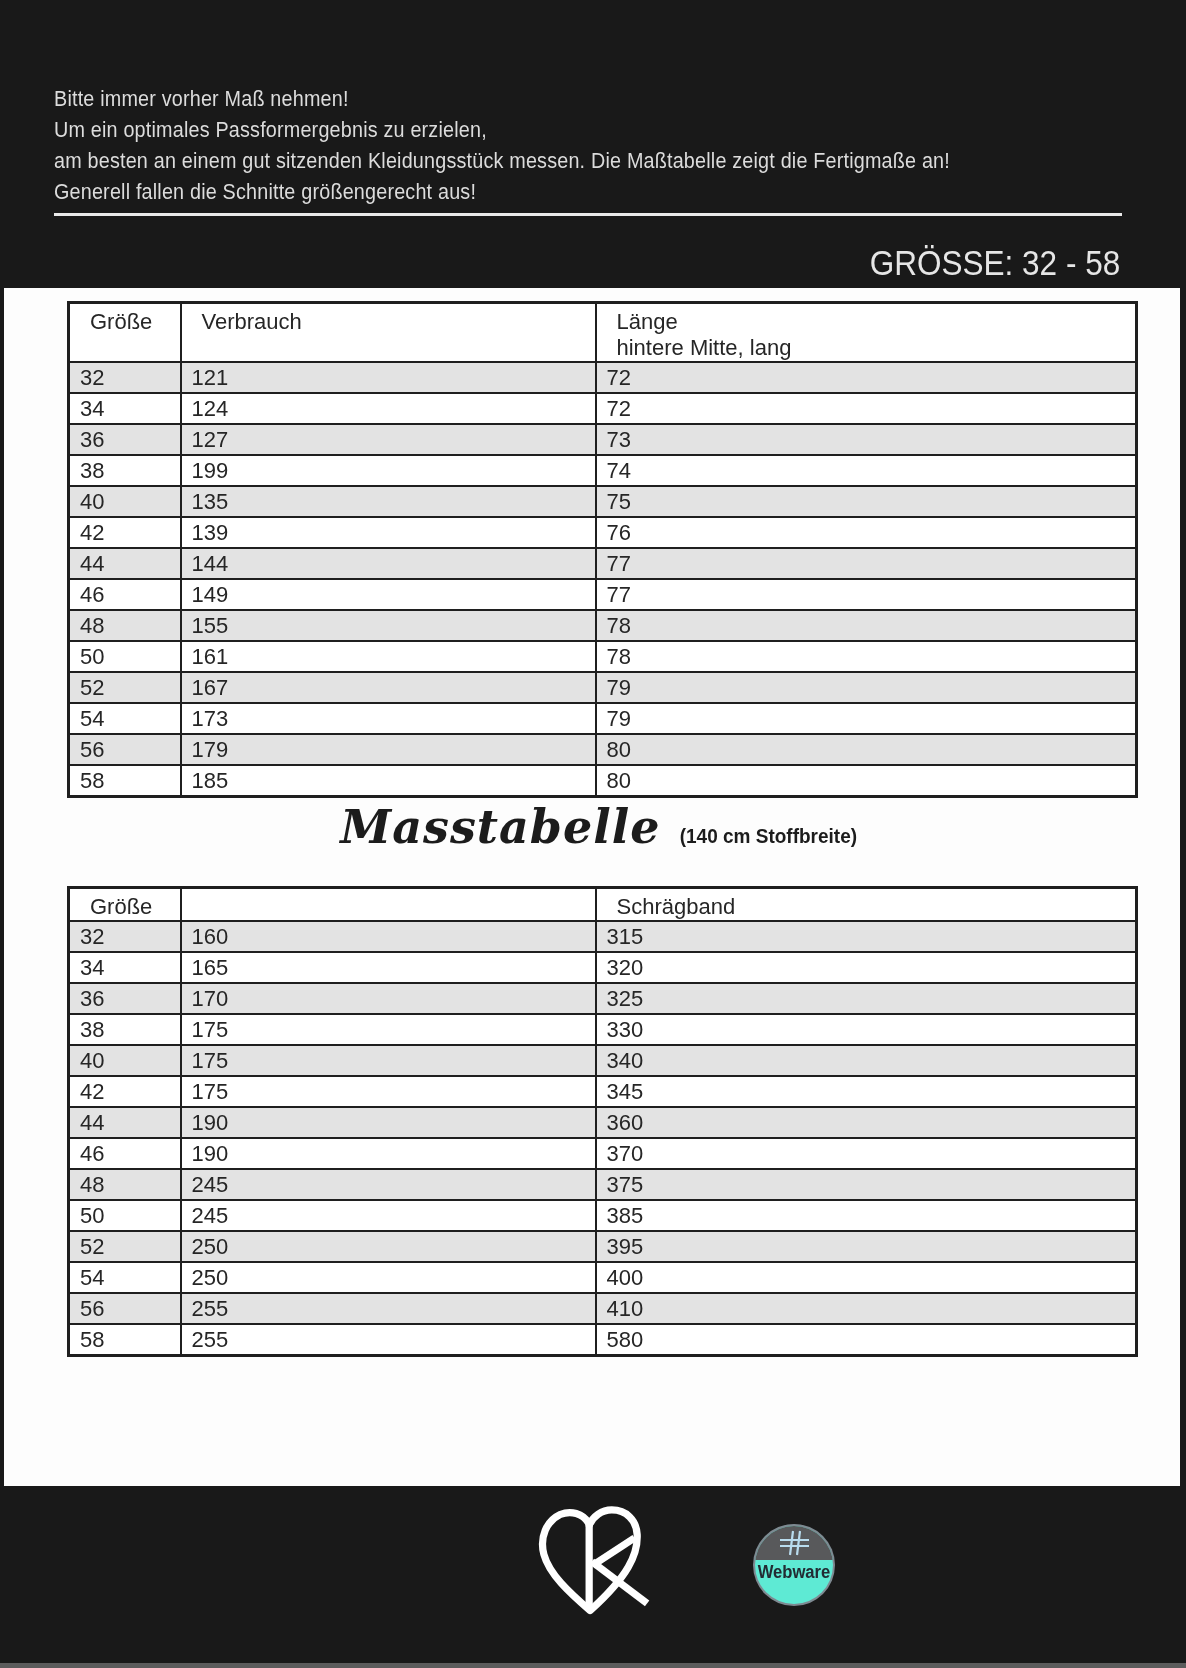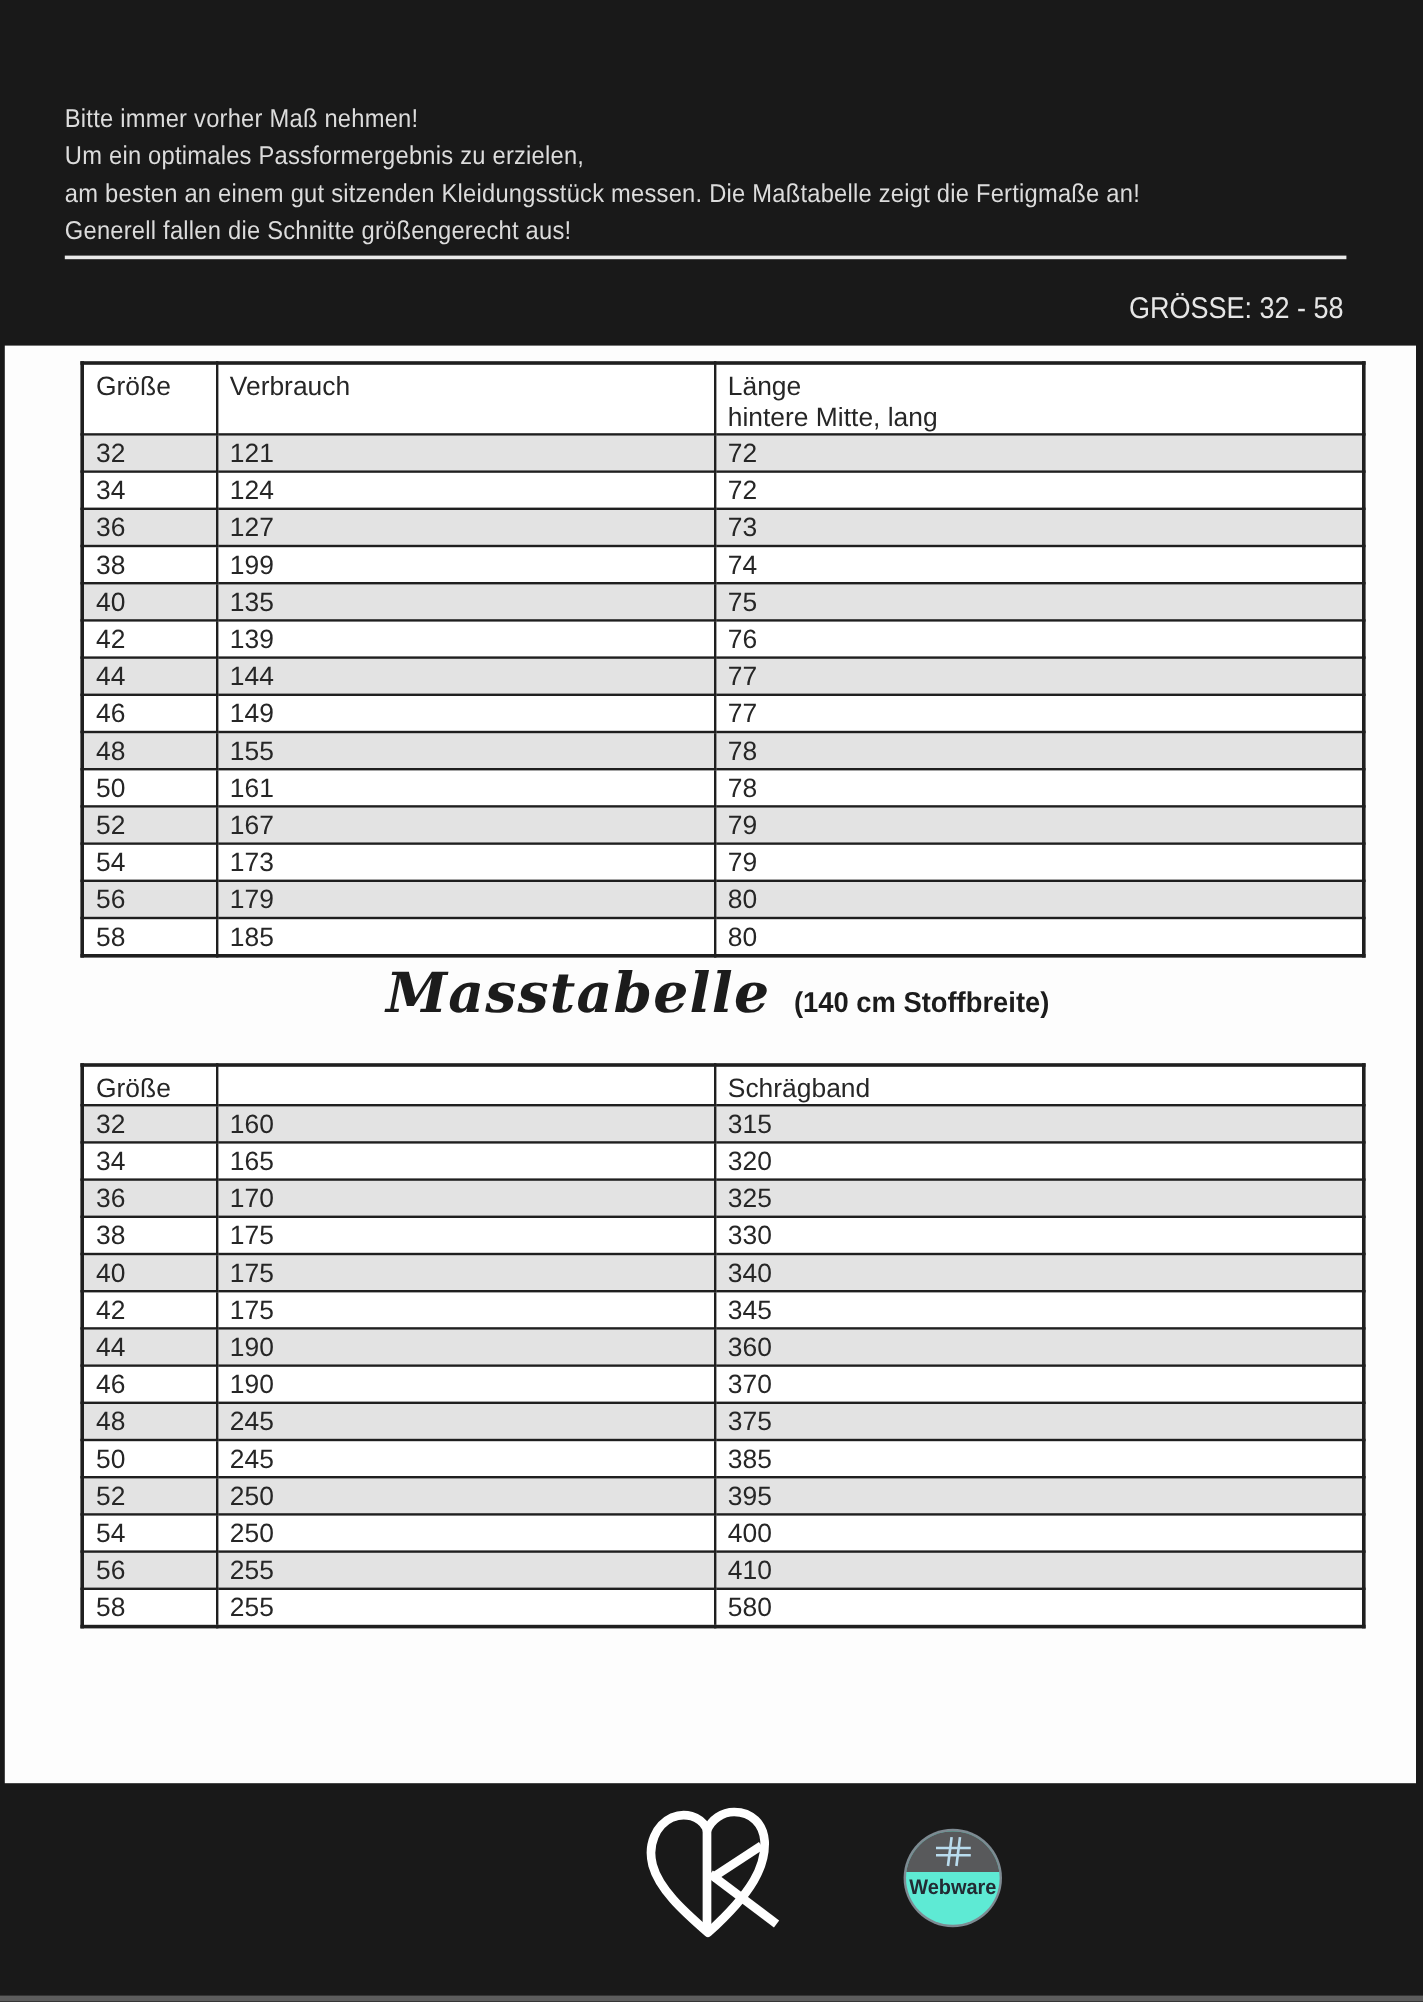--- a/index.html
+++ b/index.html
@@ -8,42 +8,42 @@
 
   
   .intro{position:absolute;left:54px;top:84px;color:#dcdcdc;font-size:21.5px;
          line-height:31px;letter-spacing:.2px;}
   .intro div{transform:scaleX(.92);transform-origin:left center;white-space:nowrap;}
   .header-divider{position:absolute;left:54px;top:213px;width:1068px;height:0;
          border-top:3px solid #e9e9e9;}
   .page-title{position:absolute;left:0;top:221px;width:1080px;text-align:center;
          color:#f7f7f7;font-size:47px;font-weight:400;}
   .page-title span{display:inline-block;transform:scaleX(.86);white-space:nowrap;}
-  .size-range{position:absolute;right:66px;top:243px;color:#e6e6e6;font-size:25px;}
+  .size-range{position:absolute;right:66px;top:243px;color:#e6e6e6;font-size:35px;}
   .size-range span{display:inline-block;transform:scaleX(.9);transform-origin:right center;white-space:nowrap;}
 
   
   .panel{position:absolute;left:4px;top:288px;width:1176px;height:1198px;background:#fdfdfd;}
 
   table{border-collapse:collapse;table-layout:fixed;position:absolute;background:#fff;
         border:3px solid #1f1f1f;}
   th,td{border:2px solid #1f1f1f;overflow:hidden;}
   th{text-align:left;vertical-align:top;font-weight:normal;font-size:22px;color:#262626;
-     padding:5px 0 0 10px;background:#fff;line-height:26px;}
+     padding:5px 0 0 20px;background:#fff;line-height:26px;}
   td{height:29px;font-size:22px;color:#262626;padding:0 0 0 10px;vertical-align:middle;}
   tbody tr:nth-child(odd) td{background:#e3e3e3;}
   .t1{left:63px;top:13px;width:1068px;}
   .t1 thead tr{height:58px;}
   .t2{left:63px;top:598px;width:1068px;}
   .t2 thead tr{height:29px;}
 
   .fabric-heading{position:absolute;left:63px;top:512px;width:1068px;text-align:center;color:#1c1c1c;}
   .script{font-family:"DejaVu Serif",serif;font-style:italic;font-weight:bold;
           font-size:46px;letter-spacing:1px;}
-  .note{font-size:24px;font-weight:700;margin-left:10px;}
+  .note{font-size:20px;font-weight:700;margin-left:10px;}
   .note i{font-style:normal;display:inline-block;transform:scaleX(.95);}
 
   
   .brand-logo{position:absolute;left:533px;top:1500px;}
   .badge{position:absolute;left:755px;top:1526px;width:78px;height:78px;border-radius:50%;
          background:#5eead4;overflow:hidden;box-shadow:0 0 0 2px rgba(210,232,245,.55);}
   .badge-top{height:34px;background:#58595b;display:flex;align-items:center;justify-content:center;}
   .badge-label{margin-top:2px;text-align:center;font-size:17.5px;font-weight:700;color:#222b33;
          transform:scaleX(.95);}
   .bottom-strip{position:absolute;left:0;bottom:0;width:100%;height:5px;background:#5c5c5c;}

